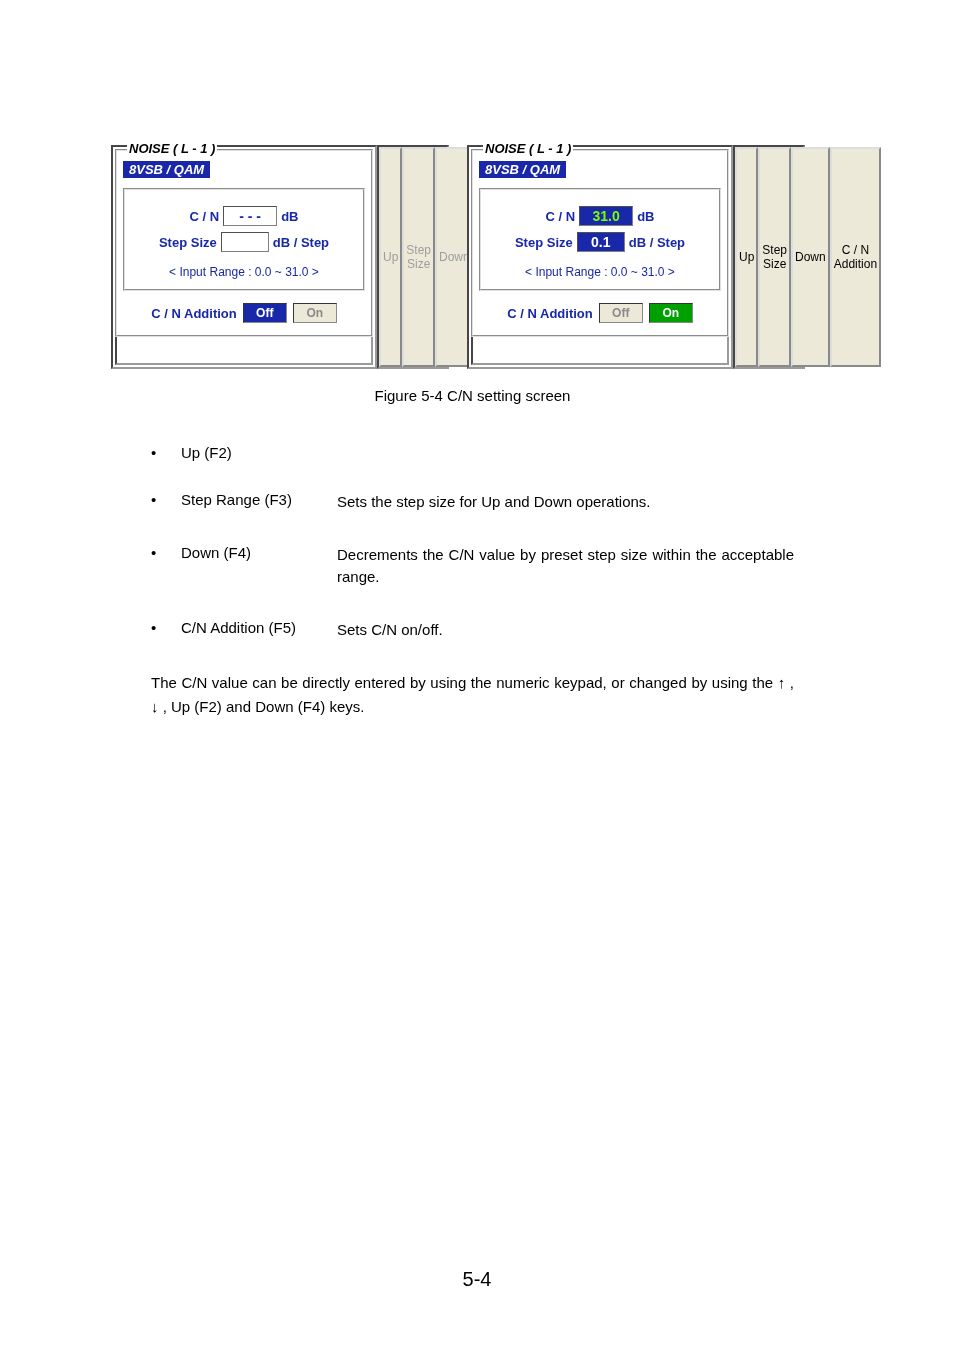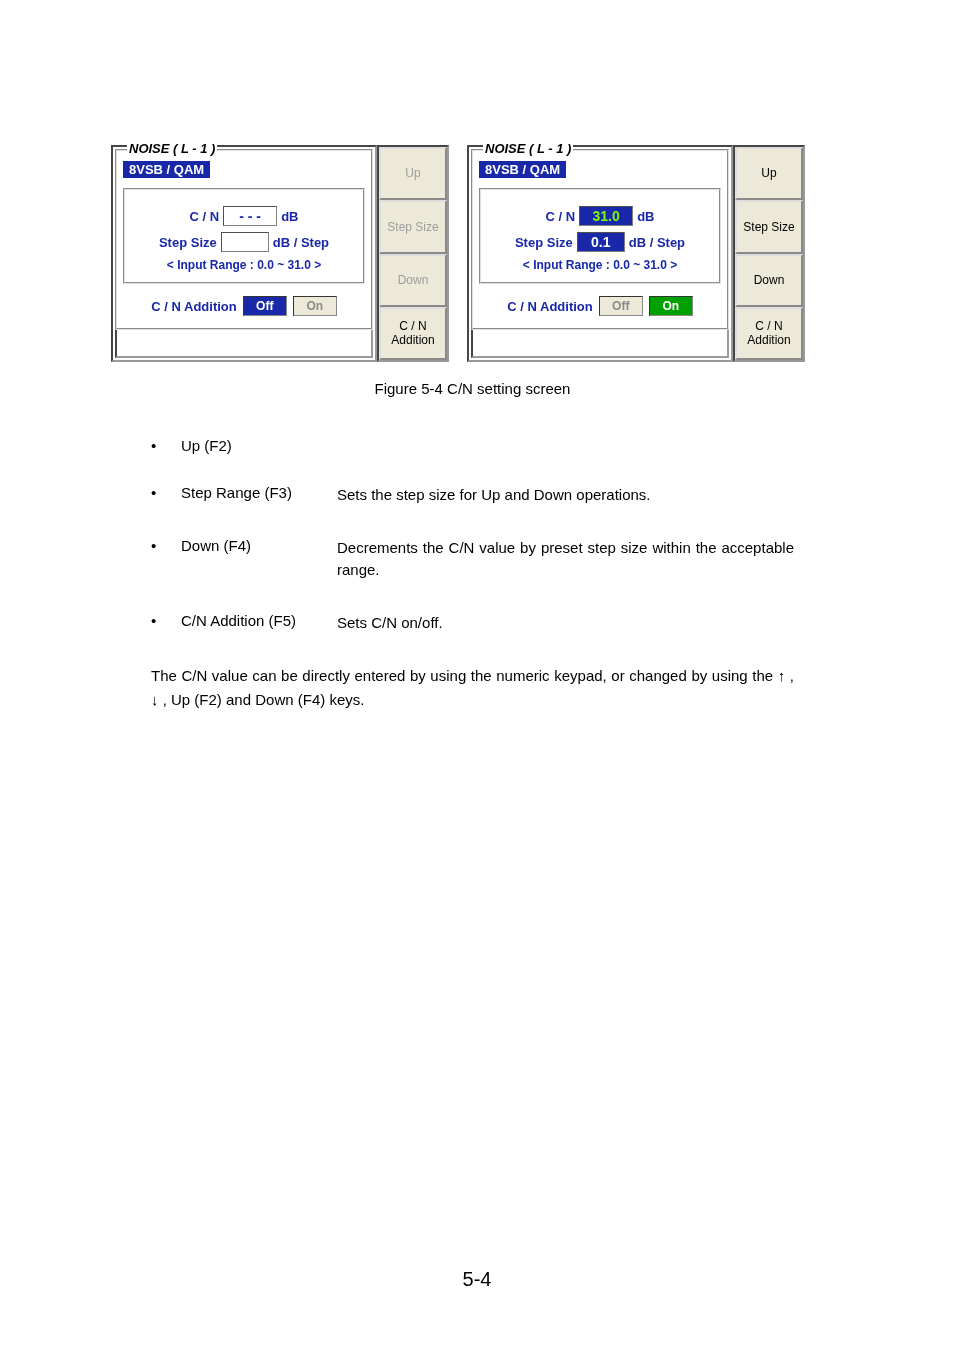--- a/index.html
+++ b/index.html
@@ -46,20 +46,21 @@
     font-size: 13px;
     font-weight: bold;
     font-style: italic;
     color: #000;
   }
   .badge-blue {
     display: inline-block;
     background: #1828a8;
     color: #fff;
     font-weight: bold;
+    font-style: italic;
     font-size: 13px;
     padding: 1px 6px;
     margin-top: 2px;
   }
   .subgroup {
     border: 2px groove #e0e0e0;
     margin-top: 10px;
     padding: 10px 6px 10px 6px;
   }
   .row { display:flex; align-items:center; justify-content:center; gap:4px; margin:6px 0; }
@@ -79,35 +80,35 @@
     background: #fff;
     height: 20px;
     min-width: 54px;
     font-weight: bold;
     color: #1828a8;
     font-size: 14px;
     padding: 0 4px;
   }
   .valbox.wide { min-width: 48px; }
   .unit { font-size: 13px; font-weight: bold; color:#1828a8; font-style: normal; }
-  .range { font-size: 12px; font-weight: bold; color:#1828a8; margin-top:6px; text-align:center; font-style: normal; }
+  .range { font-size: 12px; font-weight: normal; color:#1828a8; margin-top:13px; text-align:center; font-style: normal; }
   .cn-row { margin-top:12px; display:flex; align-items:center; justify-content:center; gap:6px; }
   .toggle {
     display:inline-flex; align-items:center; justify-content:center;
     border: 1px inset #888;
     height: 20px; min-width:44px;
     font-size:12px; font-weight:bold;
   }
   .toggle.active-blue { background:#1828a8; color:#fff; }
   .toggle.inactive { color:#8a8a8a; background:#ece9d8; }
   .toggle.active-green { background:#00a000; color:#fff; }
   .btn-col {
     width: 72px;
     display:flex;
-    flex-direction: column;
+    flex-direction: row;
     border: 2px inset #9a9a9a;
   }
   .btn {
     flex:1;
     display:flex;
     align-items:center;
     justify-content:center;
     font-size: 12px;
     color:#000;
     border: 2px outset #ddd;

